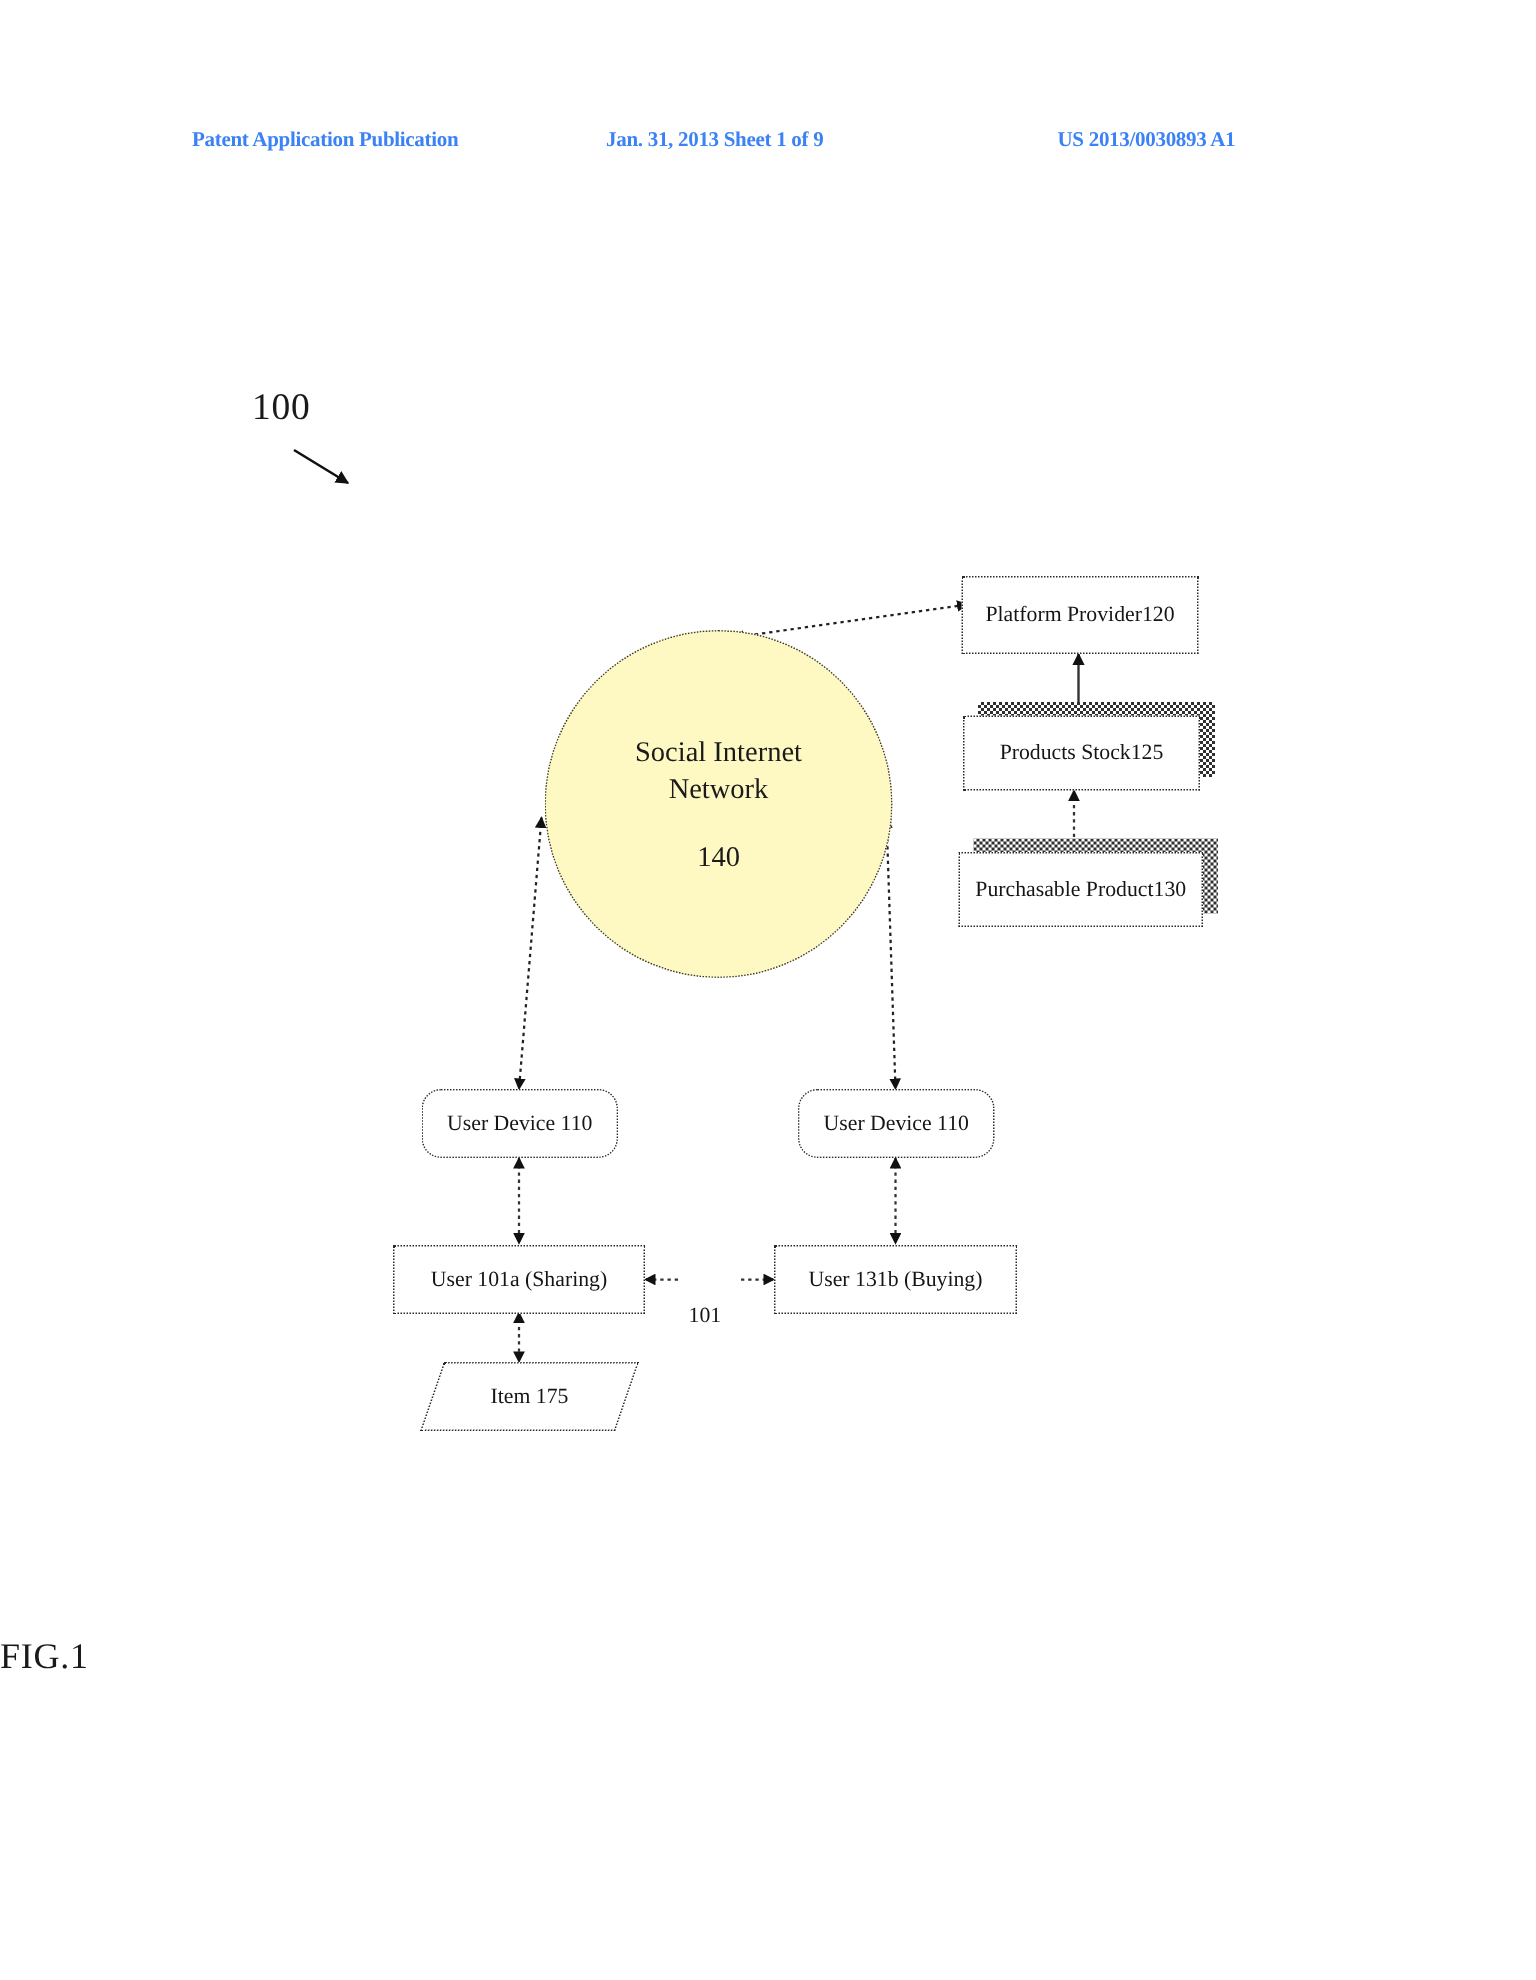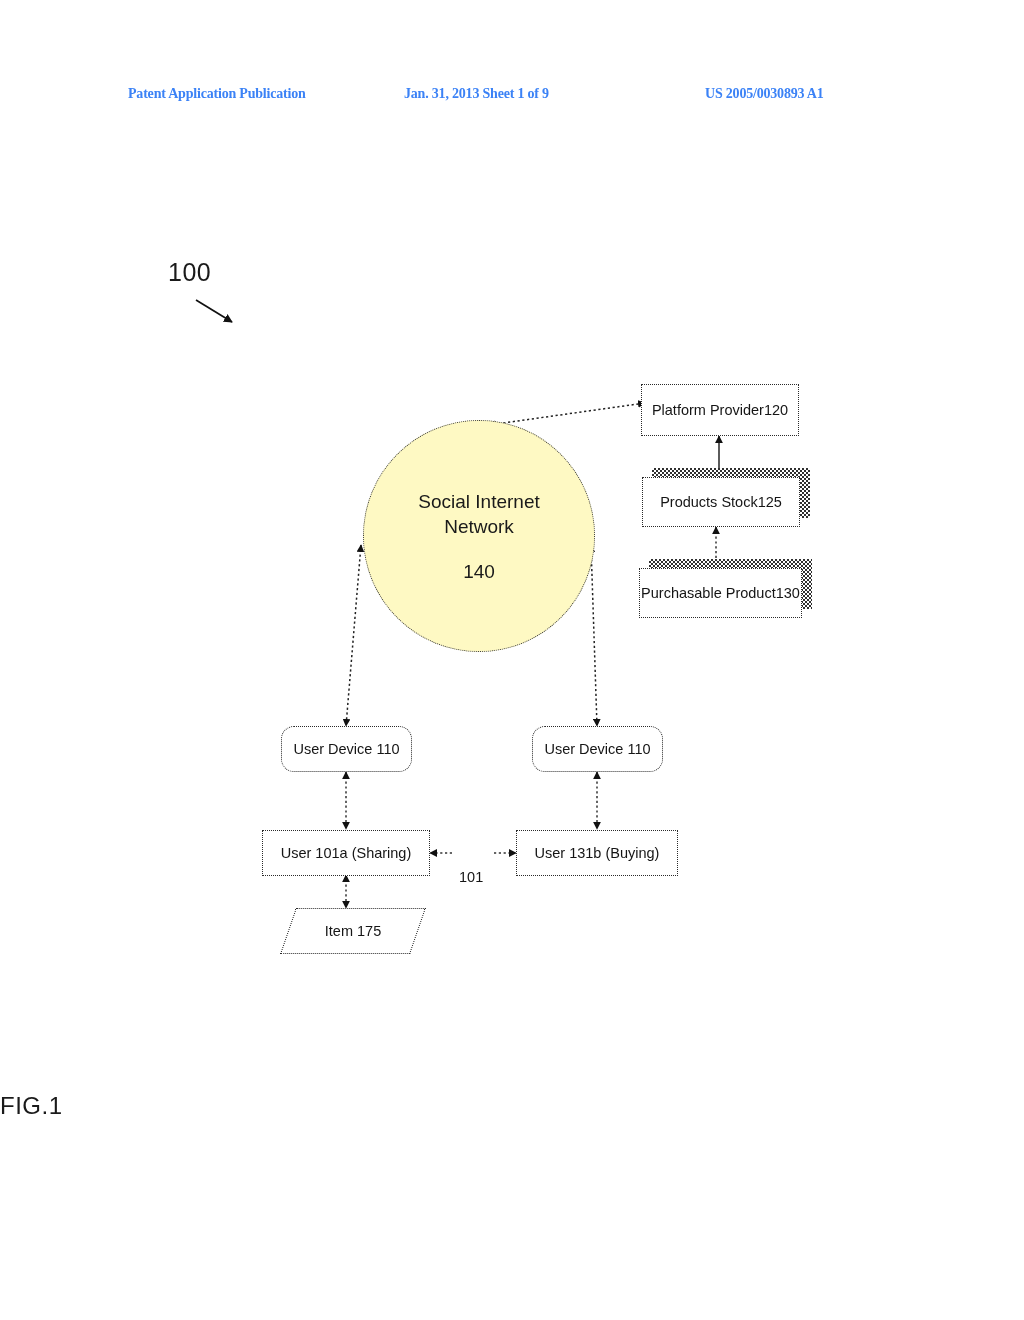--- a/index.html
+++ b/index.html
@@ -46,20 +46,21 @@
     top: 0;
   }
 
   
   #figure-canvas {
     position: absolute;
     left: 0;
     top: 0;
     width: 1024px;
     height: 1320px;
+    font-family: Liberation Serif, serif;
   }
   #figure-svg {
     position: absolute;
     left: 0;
     top: 0;
     width: 1024px;
     height: 1320px;
     pointer-events: none;
   }
 
@@ -188,21 +189,21 @@
     color: #1a1a1a;
     letter-spacing: 0.5px;
   }
 </style>
 </head>
 <body>
 
 <div id="page-header">
   <span class="hdr-pub">Patent Application Publication</span>
   <span class="hdr-date">Jan. 31, 2013  Sheet 1 of 9</span>
-  <span class="hdr-num">US 2005/0030893 A1</span>
+  <span class="hdr-num">US 2013/0030893 A1</span>
 </div>
 
 <div id="figure-canvas">
 
   <svg id="figure-svg" viewBox="0 0 1024 1320" xmlns="http://www.w3.org/2000/svg">
     <defs>
       <marker id="arrowSolid" viewBox="0 0 10 10" refX="9" refY="5" markerWidth="5.2" markerHeight="5.2" orient="auto-start-reverse">
         <path d="M 0 0 L 10 5 L 0 10 z" fill="#111111"></path>
       </marker>
       <marker id="arrowSolidStart" viewBox="0 0 10 10" refX="9" refY="5" markerWidth="5.2" markerHeight="5.2" orient="auto-start-reverse">

